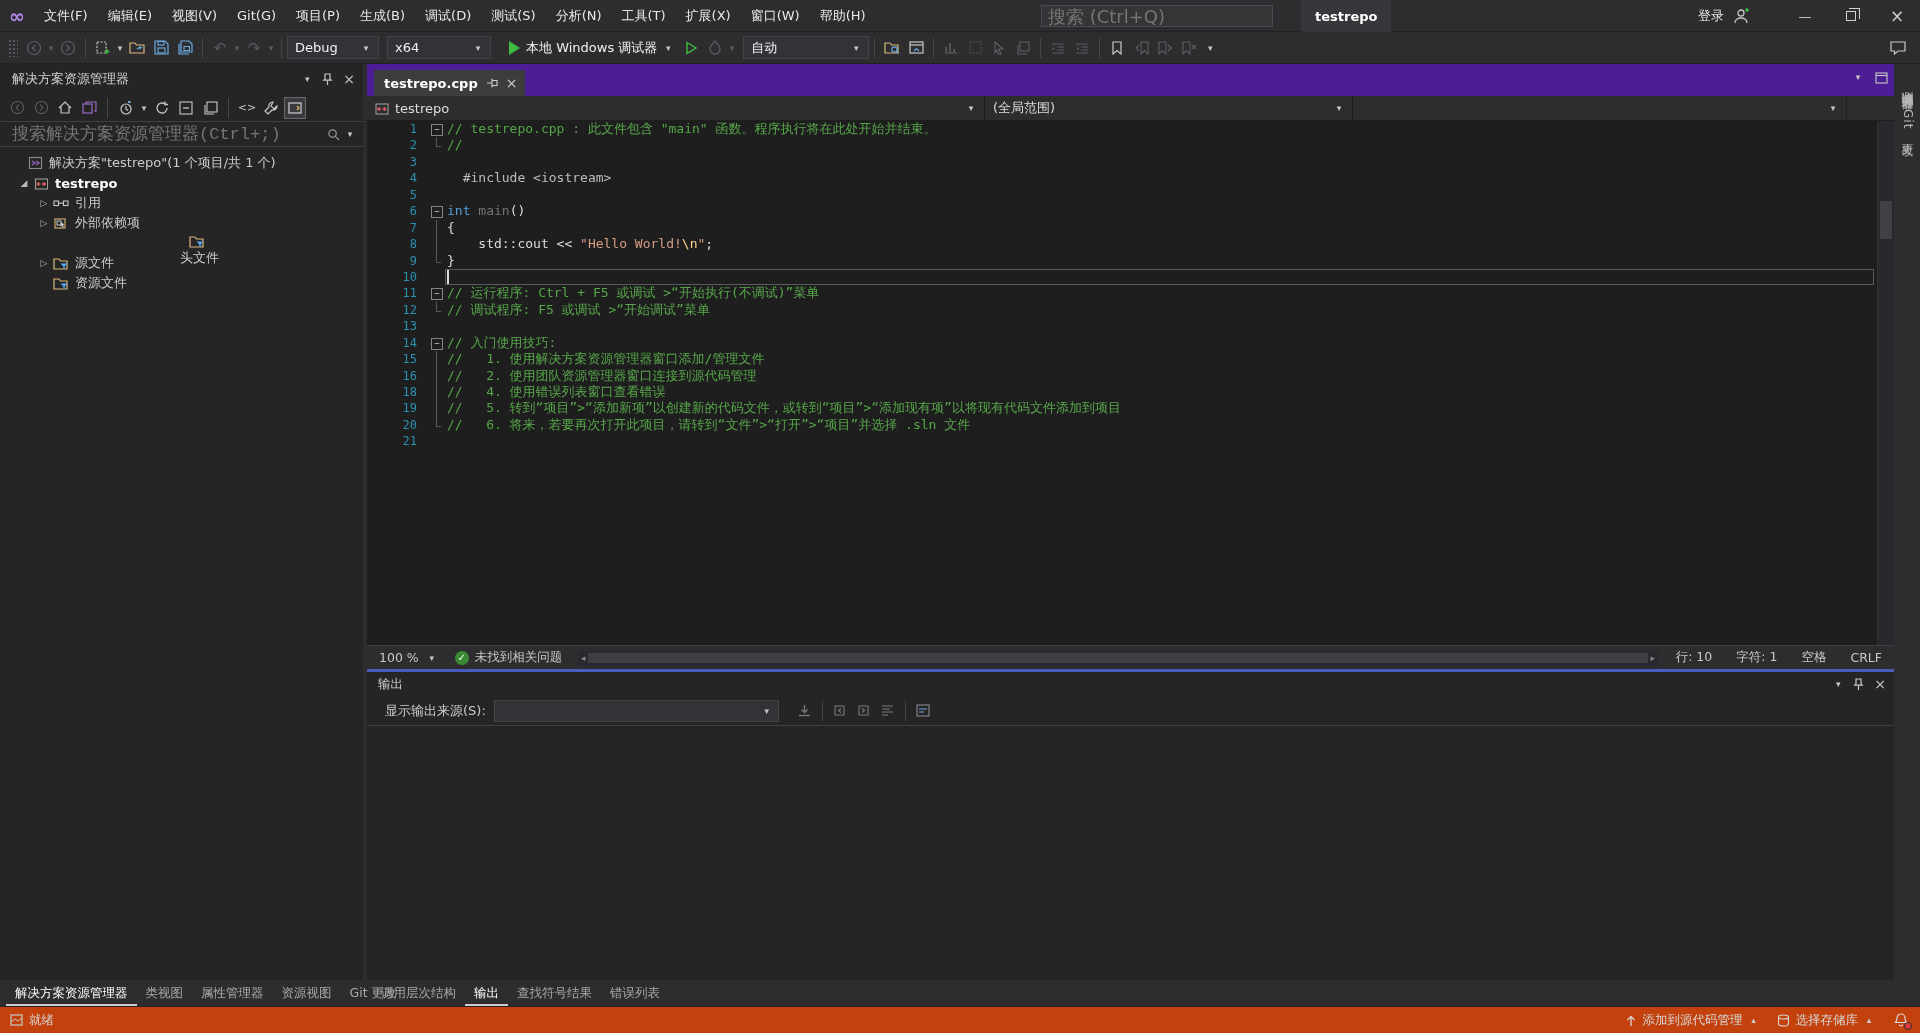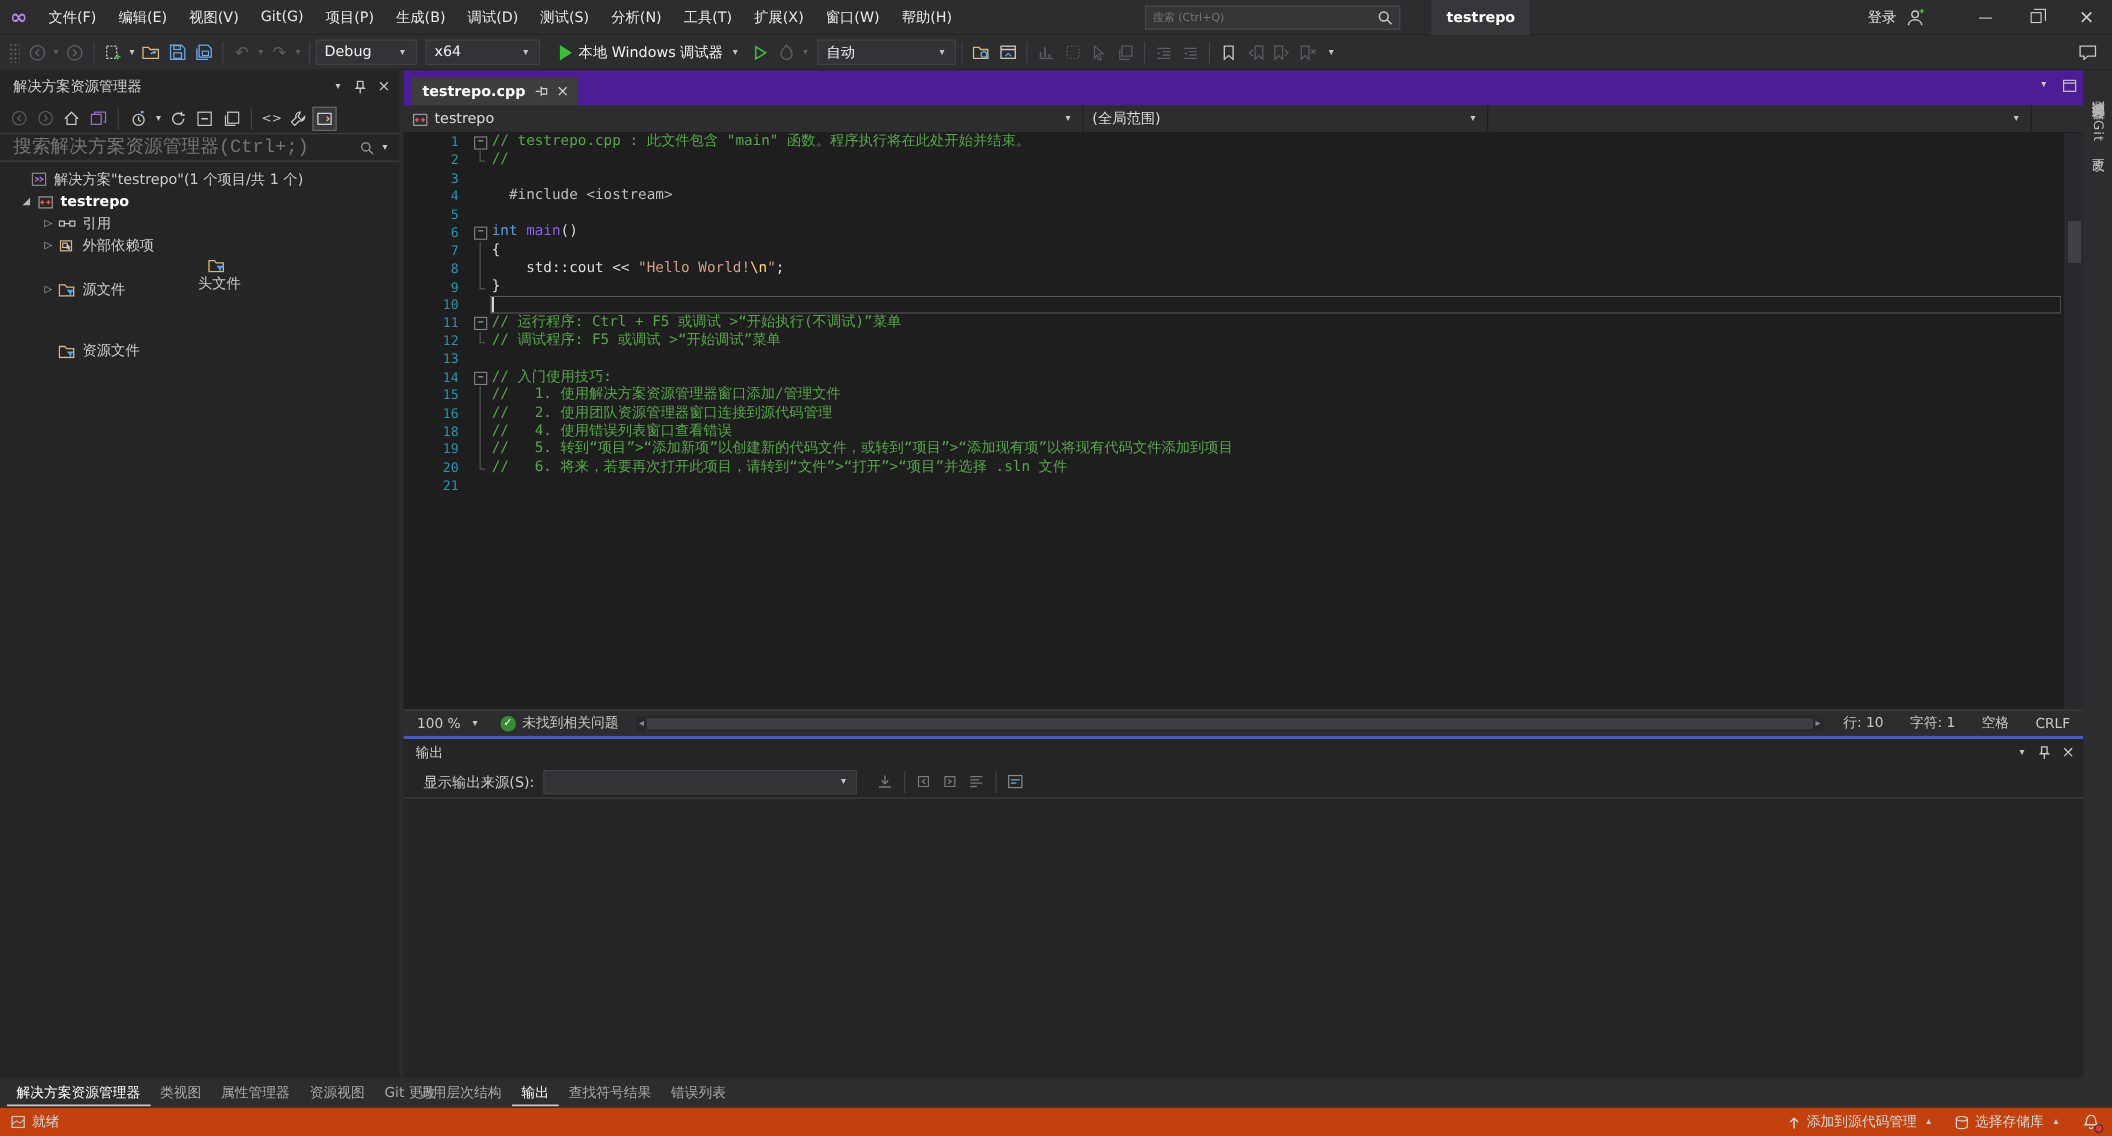--- a/index.html
+++ b/index.html
@@ -10,21 +10,21 @@
     font-family:"DejaVu Sans", sans-serif; font-size:13px;
     -webkit-font-smoothing:antialiased;
   }
   .flex { display:flex; align-items:center; }
 
   
   .titlebar { position:absolute; top:0; left:0; width:1920px; height:32px; background:#2d2d30; display:flex; align-items:center; border-bottom:1px solid #222225; }
   .vs-logo { width:34px; height:32px; display:flex; align-items:center; justify-content:center; color:#b389e8; font-size:19px; font-weight:bold; }
   .menu-item { padding:0 10px; height:32px; display:flex; align-items:center; color:#e8e8e8; cursor:default; }
   .tb-search { position:absolute; left:1041px; top:5px; width:232px; height:22px; background:#353538; border:1px solid #4a4a50; display:flex; align-items:center; padding:0 6px; }
-  .tb-search input { flex:1; background:transparent; border:none; outline:none; color:#22c55e; font-size:10px; font-family:"DejaVu Sans",sans-serif; }
+  .tb-search input { flex:1; background:transparent; border:none; outline:none; color:#22c55e; font-size:18px; font-family:"DejaVu Sans",sans-serif; }
   .sol-badge { position:absolute; left:1301px; top:0; height:32px; padding:0 14px; background:#37373b; color:#ffffff; font-weight:bold; display:flex; align-items:center; }
   .signin { position:absolute; left:1698px; top:0; height:32px; display:flex; align-items:center; gap:8px; color:#e8e8e8; }
   .win-btns { position:absolute; right:0; top:0; height:32px; display:flex; }
   .win-btn { width:46px; height:32px; display:flex; align-items:center; justify-content:center; color:#d0d0d0; font-size:13px; }
   .restore-box { width:10px; height:10px; border:1px solid #d0d0d0; position:relative; }
   .restore-box::before { content:""; position:absolute; left:2px; top:-4px; width:10px; height:10px; border:1px solid #d0d0d0; border-left:none; border-bottom:none; }
 
   
   .toolbar { position:absolute; top:32px; left:0; width:1920px; height:32px; background:#2d2d30; display:flex; align-items:center; border-bottom:1px solid #222225; padding-left:4px; }
   .grip { width:10px; height:18px; margin:0 4px; background-image:radial-gradient(#5a5a5e 1px, transparent 1px); background-size:4px 4px; }
@@ -473,21 +473,21 @@
           <div class="tree-row" style="padding-left: 36px;">
             <span class="tw-exp">▷</span>
             <span class="tw-icon">
               <svg width="16" height="13" viewBox="0 0 16 13">
                 <path d="M1 2h5l1.5 2H14v8H1z" fill="none" stroke="#dcb67a" stroke-width="1.2"></path>
                 <path d="M7.5 6.5h7l-2.8 3v2.8l-1.4-1V9.5z" fill="#52a7f9"></path>
               </svg>
             </span>
             <span>源文件</span>
           </div>
-          <div class="tree-row" style="padding-left: 36px; margin-top: 36px;">
+          <div class="tree-row" style="padding-left: 36px;">
             <span class="tw-exp"></span>
             <span class="tw-icon">
               <svg width="16" height="13" viewBox="0 0 16 13">
                 <path d="M1 2h5l1.5 2H14v8H1z" fill="none" stroke="#dcb67a" stroke-width="1.2"></path>
                 <path d="M7.5 6.5h7l-2.8 3v2.8l-1.4-1V9.5z" fill="#52a7f9"></path>
               </svg>
             </span>
             <span>资源文件</span>
           </div>
         </div>
@@ -531,21 +531,21 @@
         </div>
       </div>
 
       <div class="codearea">
         <div id="code">
             <div class="code-line"><span class="ln" style="color: rgb(43, 145, 175);">1</span><span class="fold box"></span><div class="line-body"><span style="color: rgb(87, 166, 74);">// testrepo.cpp : 此文件包含 "main" 函数。程序执行将在此处开始并结束。</span></div></div>
             <div class="code-line"><span class="ln" style="color: rgb(43, 145, 175);">2</span><span class="fold end"></span><div class="line-body"><span style="color: rgb(87, 166, 74);">//</span></div></div>
             <div class="code-line"><span class="ln" style="color: rgb(43, 145, 175);">3</span><span class="fold"></span><div class="line-body"></div></div>
             <div class="code-line"><span class="ln" style="color: rgb(43, 145, 175);">4</span><span class="fold"></span><div class="line-body"><span style="color: rgb(189, 189, 189);">  #include &lt;iostream&gt;</span></div></div>
             <div class="code-line"><span class="ln" style="color: rgb(43, 145, 175);">5</span><span class="fold"></span><div class="line-body"></div></div>
-            <div class="code-line"><span class="ln" style="color: rgb(43, 145, 175);">6</span><span class="fold box"></span><div class="line-body"><span style="color: rgb(86, 156, 214);">int</span><span style="color: rgb(220, 220, 220);"> </span><span style="color: #8b5cf6;">main</span><span style="color: rgb(220, 220, 220);">()</span></div></div>
+            <div class="code-line"><span class="ln" style="color: rgb(43, 145, 175);">6</span><span class="fold box"></span><div class="line-body"><span style="color: rgb(86, 156, 214);">int</span><span style="color: rgb(220, 220, 220);"> </span><span style="color: #737373;">main</span><span style="color: rgb(220, 220, 220);">()</span></div></div>
             <div class="code-line"><span class="ln" style="color: rgb(43, 145, 175);">7</span><span class="fold v"></span><div class="line-body"><span style="color: rgb(220, 220, 220);">{</span></div></div>
             <div class="code-line"><span class="ln" style="color: rgb(43, 145, 175);">8</span><span class="fold v"></span><div class="line-body"><span style="color: rgb(220, 220, 220);">    std::cout &lt;&lt; </span><span style="color: rgb(214, 157, 133);">"Hello World!</span><span style="color: rgb(255, 214, 143);">\n</span><span style="color: rgb(214, 157, 133);">"</span><span style="color: rgb(220, 220, 220);">;</span></div></div>
             <div class="code-line"><span class="ln" style="color: rgb(43, 145, 175);">9</span><span class="fold end"></span><div class="line-body"><span style="color: rgb(220, 220, 220);">}</span></div></div>
             <div class="code-line current"><span class="ln" style="color: rgb(43, 145, 175);">10</span><span class="fold"></span><div class="line-body"><span class="caret"></span></div></div>
             <div class="code-line"><span class="ln" style="color: rgb(43, 145, 175);">11</span><span class="fold box"></span><div class="line-body"><span style="color: rgb(87, 166, 74);">// 运行程序: Ctrl + F5 或调试 &gt;“开始执行(不调试)”菜单</span></div></div>
             <div class="code-line"><span class="ln" style="color: rgb(43, 145, 175);">12</span><span class="fold end"></span><div class="line-body"><span style="color: rgb(87, 166, 74);">// 调试程序: F5 或调试 &gt;“开始调试”菜单</span></div></div>
             <div class="code-line"><span class="ln" style="color: rgb(43, 145, 175);">13</span><span class="fold"></span><div class="line-body"></div></div>
             <div class="code-line"><span class="ln" style="color: rgb(43, 145, 175);">14</span><span class="fold box"></span><div class="line-body"><span style="color: rgb(87, 166, 74);">// 入门使用技巧: </span></div></div>
             <div class="code-line"><span class="ln" style="color: rgb(43, 145, 175);">15</span><span class="fold v"></span><div class="line-body"><span style="color: rgb(87, 166, 74);">//   1. 使用解决方案资源管理器窗口添加/管理文件</span></div></div>
             <div class="code-line"><span class="ln" style="color: rgb(43, 145, 175);">16</span><span class="fold v"></span><div class="line-body"><span style="color: rgb(87, 166, 74);">//   2. 使用团队资源管理器窗口连接到源代码管理</span></div></div>

